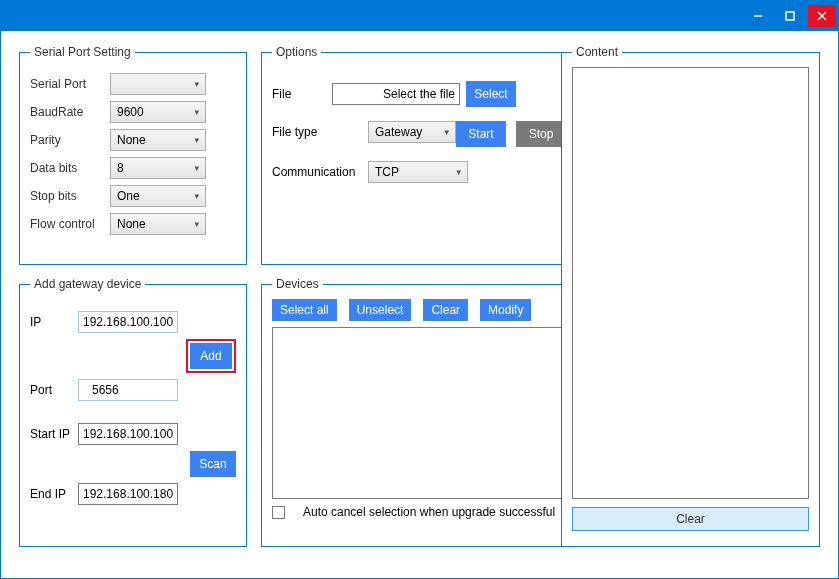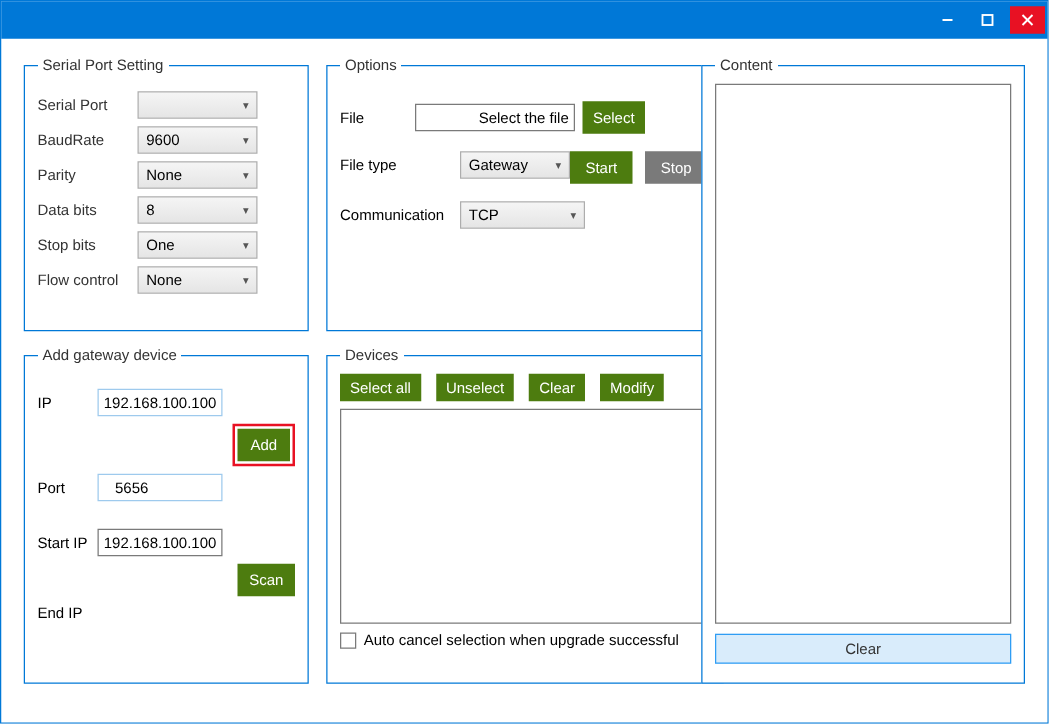--- a/index.html
+++ b/index.html
@@ -17,27 +17,27 @@
   .fs-options{ left: 260px; top: 14px; width: 287px; height: 220px; }
   .fs-devices{ left: 260px; top: 246px; width: 318px; height: 270px; }
   .fs-content{ left: 560px; top: 14px; width: 259px; height: 502px; }
   .row { display: flex; align-items: center; margin: 6px 0; }
   .lbl { width: 80px; color: #333; }
   .combo { flex: 0 0 96px; height: 22px; border: 1px solid #adadad; background: linear-gradient(#f5f5f5,#e5e5e5); display: flex; align-items: center; justify-content: space-between; padding: 0 6px; cursor: pointer; }
   .combo .chev { font-size: 9px; color: #555; }
   .combo.sm { flex: 0 0 100px; }
   .txt { height: 22px; border: 1px solid #7a7a7a; padding: 0 4px; background: #fff; }
   .txt.light { border-color: #9ecaed; }
-  .btn { height: 26px; border: none; background: #4d7c0f; color: #fff; padding: 0 10px; cursor: pointer; display: inline-flex; align-items: center; justify-content: center; }
+  .btn { height: 26px; border: none; background: #3b82f6; color: #fff; padding: 0 10px; cursor: pointer; display: inline-flex; align-items: center; justify-content: center; }
   .btn.sm { height: 22px; padding: 0 8px; }
   .btn.grey { background: #7a7a7a; }
   .highlight { border: 2px solid #e81123; padding: 2px; display:inline-block; }
   .devices-btnrow { display:flex; gap:12px; margin-bottom:6px; flex-wrap:wrap; }
   .devices-list { border:1px solid #7a7a7a; height: 172px; background:#fff; }
-  .checkbox-row { display:flex; align-items:center; gap:6px; margin-top:6px; }
+  .checkbox-row { display:flex; align-items:center; gap:18px; margin-top:6px; }
   .checkbox-box { width:13px; height:13px; border:1px solid #7a7a7a; background:#fff; cursor:pointer; }
   .content-box { border:1px solid #7a7a7a; height: 432px; background:#fff; margin-bottom:8px; }
   .content-clear { width:100%; height:24px; border:1px solid #2f9df4; background:#d9ecfb; color:#333; cursor:pointer; }
   .opt-row { display:flex; align-items:center; margin:14px 0; }
   .opt-right { margin-left:auto; display:flex; flex-direction:row; gap:10px; }
 </style>
 </head>
 <body>
 
 <div class="window">
@@ -125,20 +125,21 @@
         </div>
       <div class="row" style="margin-top:22px;">
           <span style="width:48px">Start IP</span>
         <input class="txt" style="width: 100px;" value="192.168.100.100">
         </div>
       <div class="row" style="justify-content:flex-end;">
         <button class="btn" style="width:46px">Scan</button>
         </div>
       <div class="row">
           <span style="width:48px">End IP</span>
+        <input class="txt" style="width: 100px;" value="192.168.100.180">
         </div>
     </fieldset>
 
     <fieldset class="fs-options">
       <legend>Options</legend>
       <div class="opt-row">
         <span style="width:60px">File</span>
         <input class="txt" style="width: 128px; text-align: right;" value="Select the file">
         <button class="btn" style="margin-left:6px;width:50px">Select</button>
       </div>

